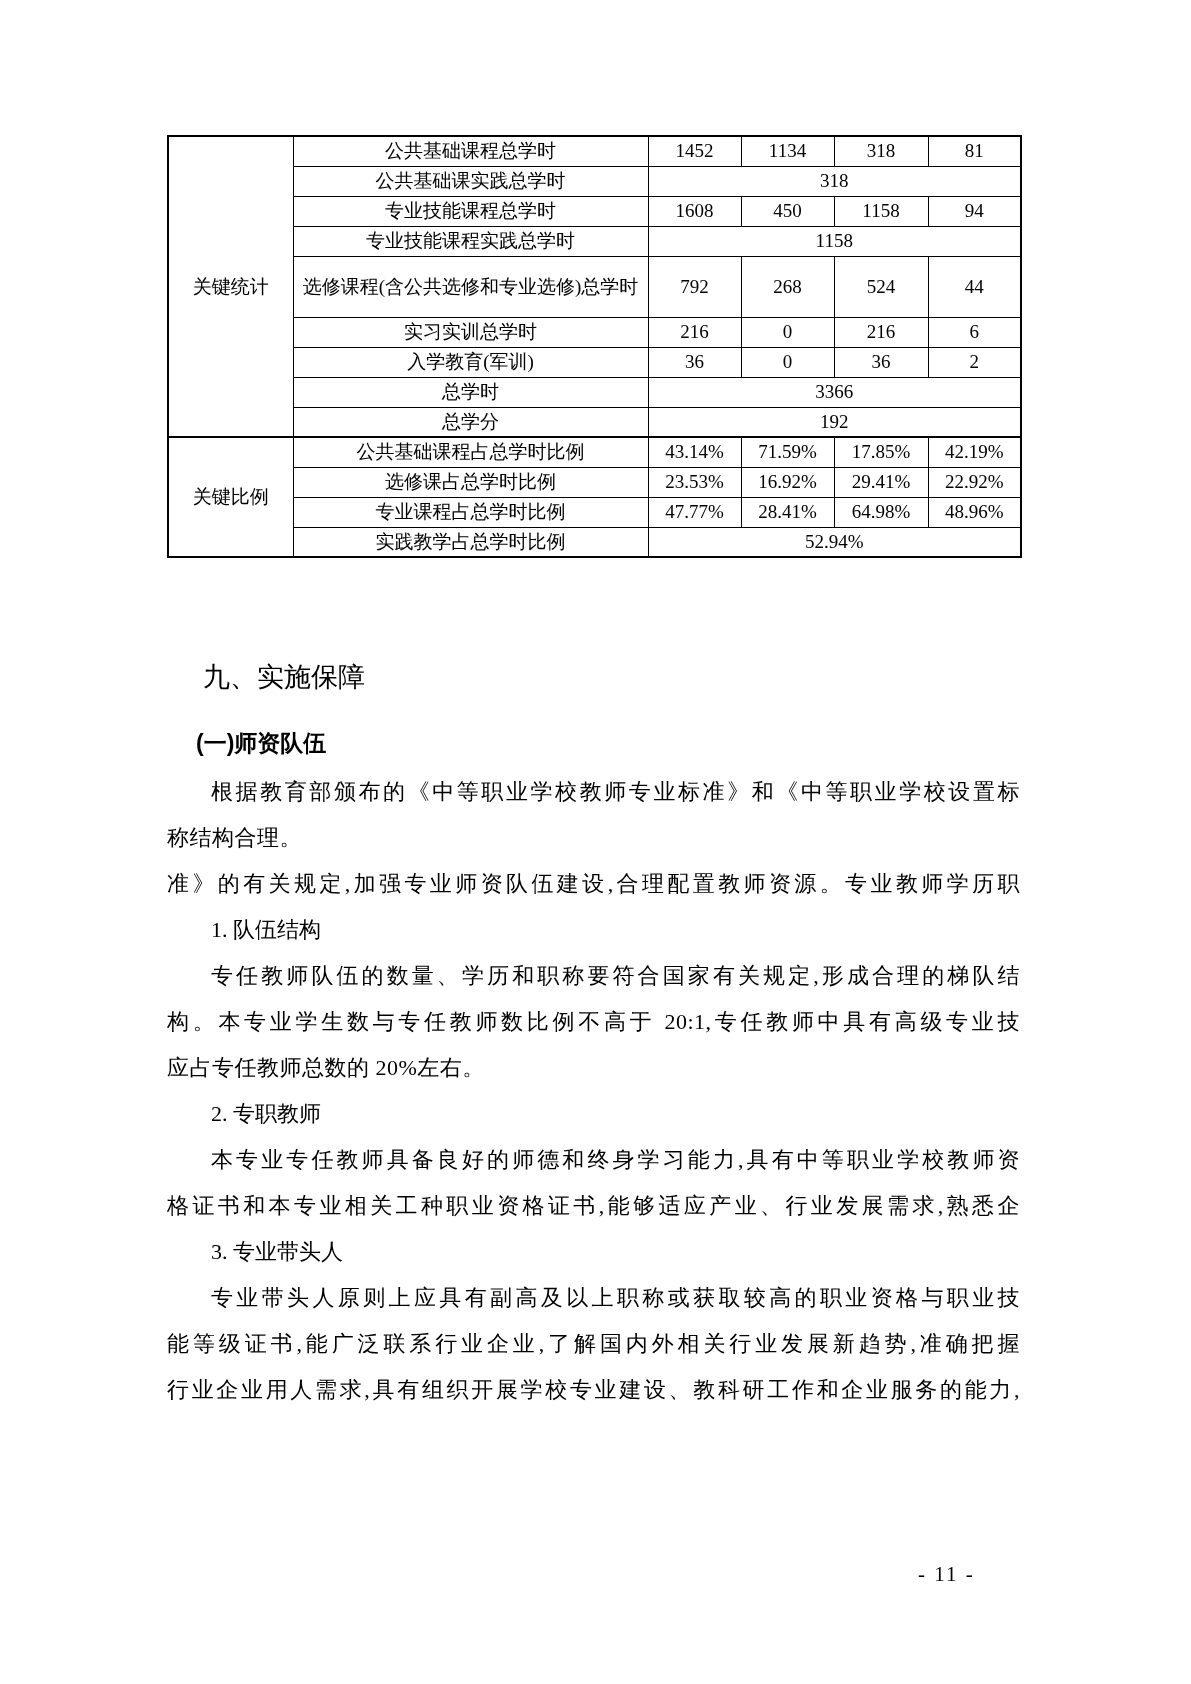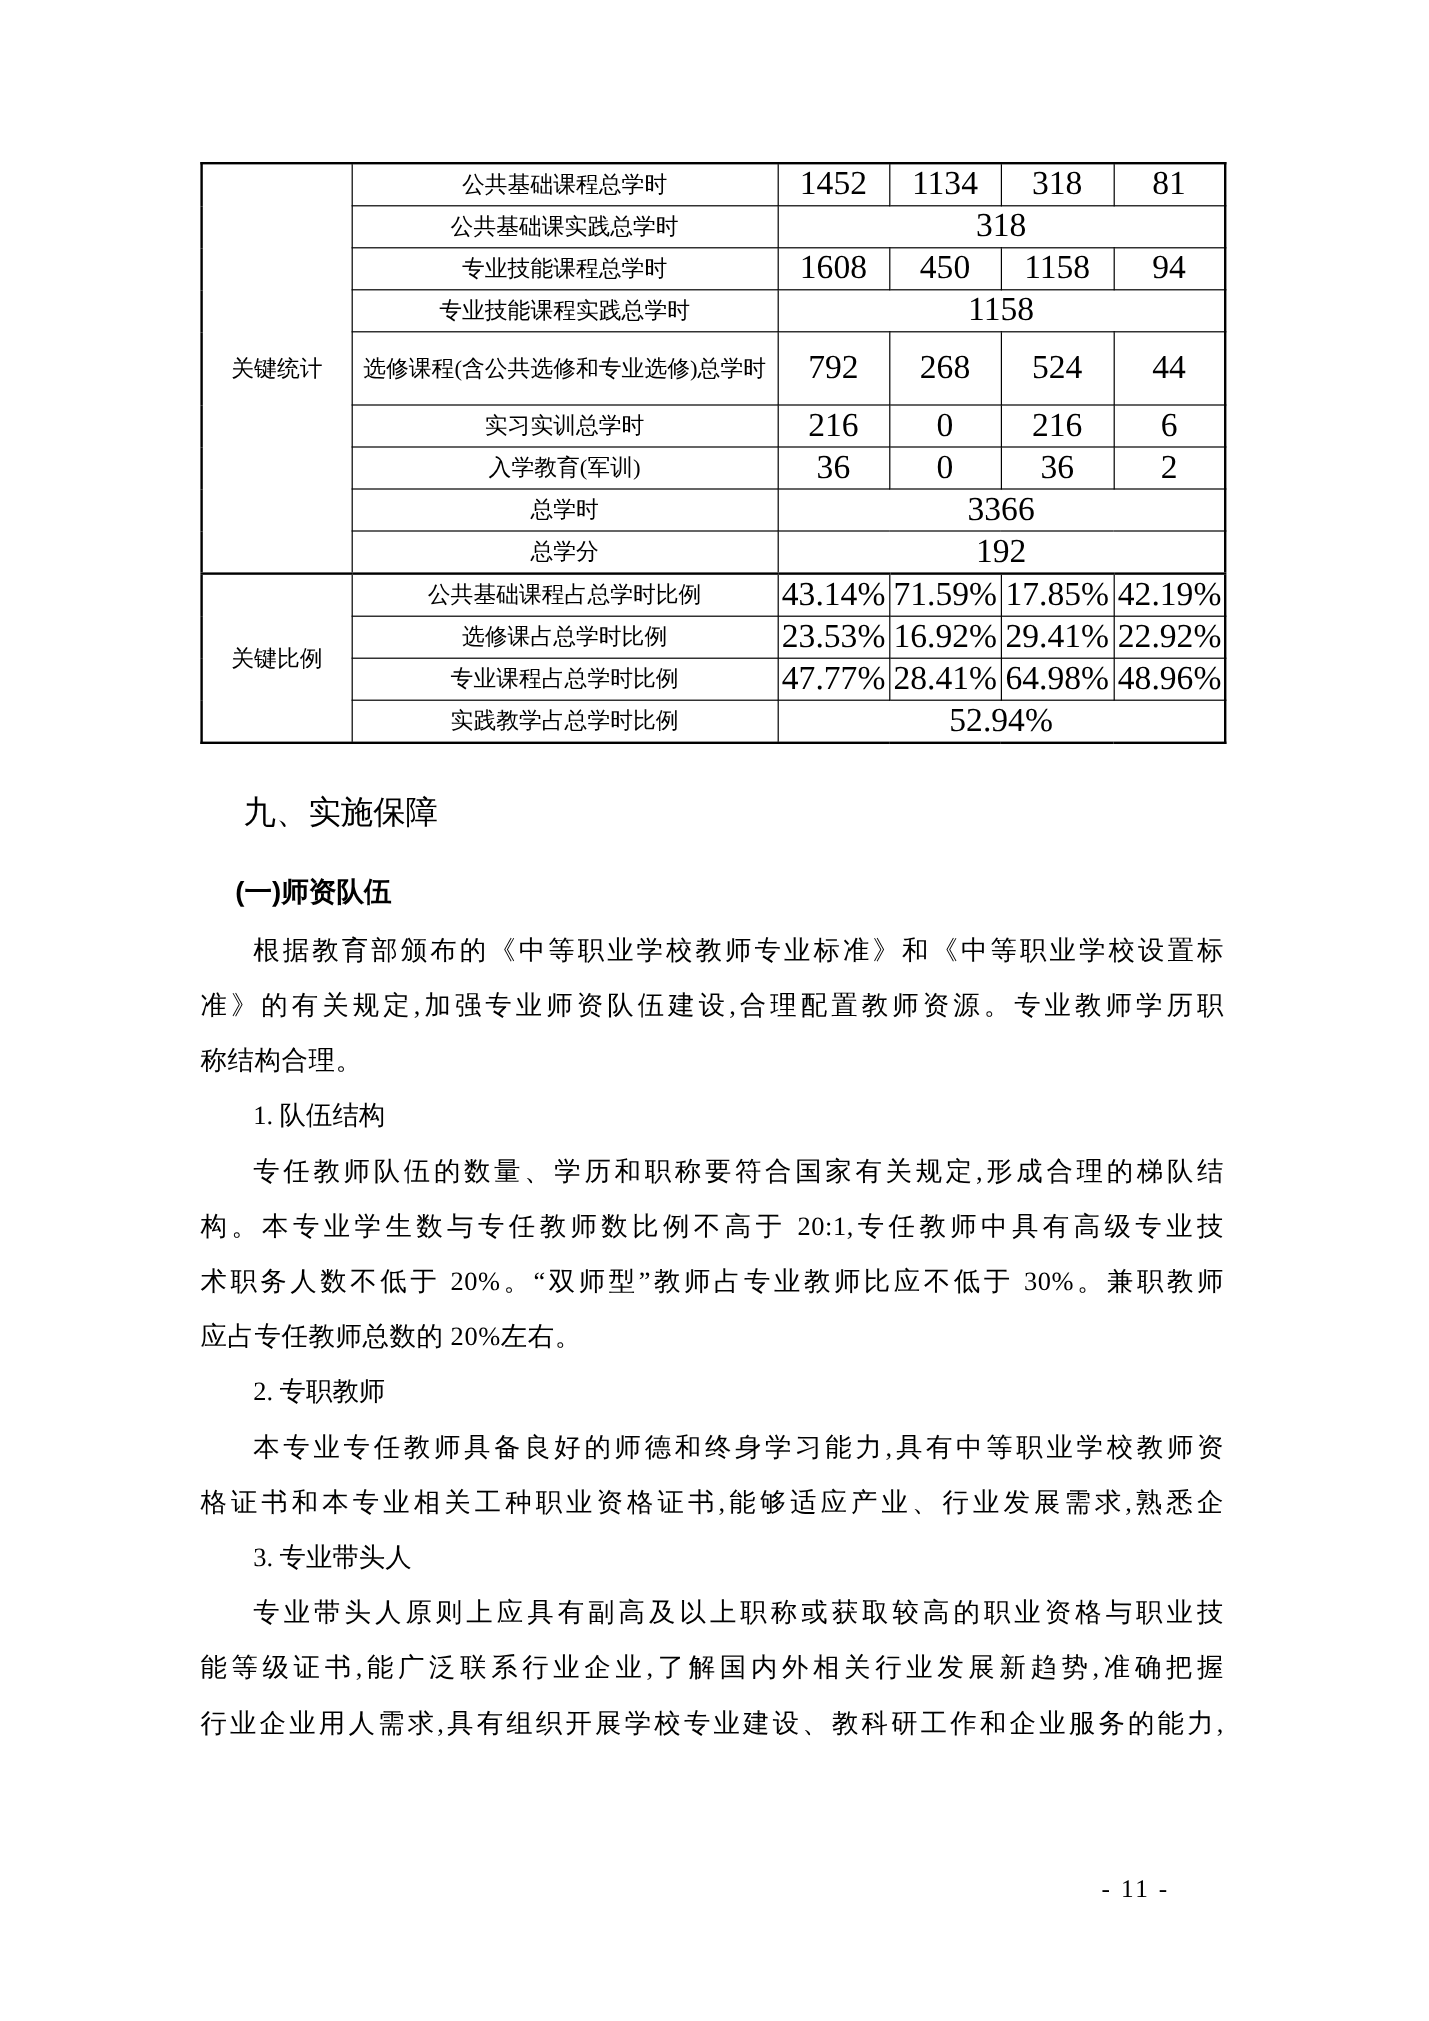--- a/index.html
+++ b/index.html
@@ -24,21 +24,21 @@
   table.stats td {
     border:1px solid #000;
     text-align:center;
     vertical-align:middle;
     padding:1px 3px;
     overflow:hidden;
   }
   table.stats tr { height:30px; }
   table.stats tr.tall { height:61px; }
   table.stats tr.sep td { border-top:2px solid #000; }
-  table.stats td.num { font-size:28px;margin-top:12px; }
+  table.stats td.num { font-size:19px;margin-top:12px; }
   table.stats td.group { font-size:19px; }
 
   
   .chapter {
     position:absolute; left:203px; top:660px;
     font-family:"Liberation Sans","DejaVu Sans",sans-serif;
     font-weight:normal; font-size:27px; line-height:34px;
   }
   .section {
     position:absolute; left:196px; top:728px;
@@ -166,27 +166,26 @@
         <td class="num" colspan="4">52.94%</td>
       </tr>
     </tbody>
   </table>
 
   <div class="chapter">九、实施保障</div>
   <div class="section">(一)师资队伍</div>
 
   <div class="bodytext">
     <div class="line first">根据教育部颁布的《中等职业学校教师专业标准》和《中等职业学校设置标</div>
+    <div class="line last">称结构合理。</div>
     <div class="line">准》的有关规定,加强专业师资队伍建设,合理配置教师资源。专业教师学历职</div>
-    <div class="line last">称结构合理。</div>
 
     <div class="item-title">1. 队伍结构</div>
     <div class="line first">专任教师队伍的数量、学历和职称要符合国家有关规定,形成合理的梯队结</div>
     <div class="line">构。本专业学生数与专任教师数比例不高于 20:1,专任教师中具有高级专业技</div>
-    <div class="line">术职务人数不低于 20%。“双师型”教师占专业教师比应不低于 30%。兼职教师</div>
     <div class="line last">应占专任教师总数的 20%左右。</div>
 
     <div class="item-title">2. 专职教师</div>
     <div class="line first">本专业专任教师具备良好的师德和终身学习能力,具有中等职业学校教师资</div>
     <div class="line">格证书和本专业相关工种职业资格证书,能够适应产业、行业发展需求,熟悉企</div>
 
     <div class="item-title">3. 专业带头人</div>
     <div class="line first">专业带头人原则上应具有副高及以上职称或获取较高的职业资格与职业技</div>
     <div class="line">能等级证书,能广泛联系行业企业,了解国内外相关行业发展新趋势,准确把握</div>
     <div class="line">行业企业用人需求,具有组织开展学校专业建设、教科研工作和企业服务的能力,</div>

